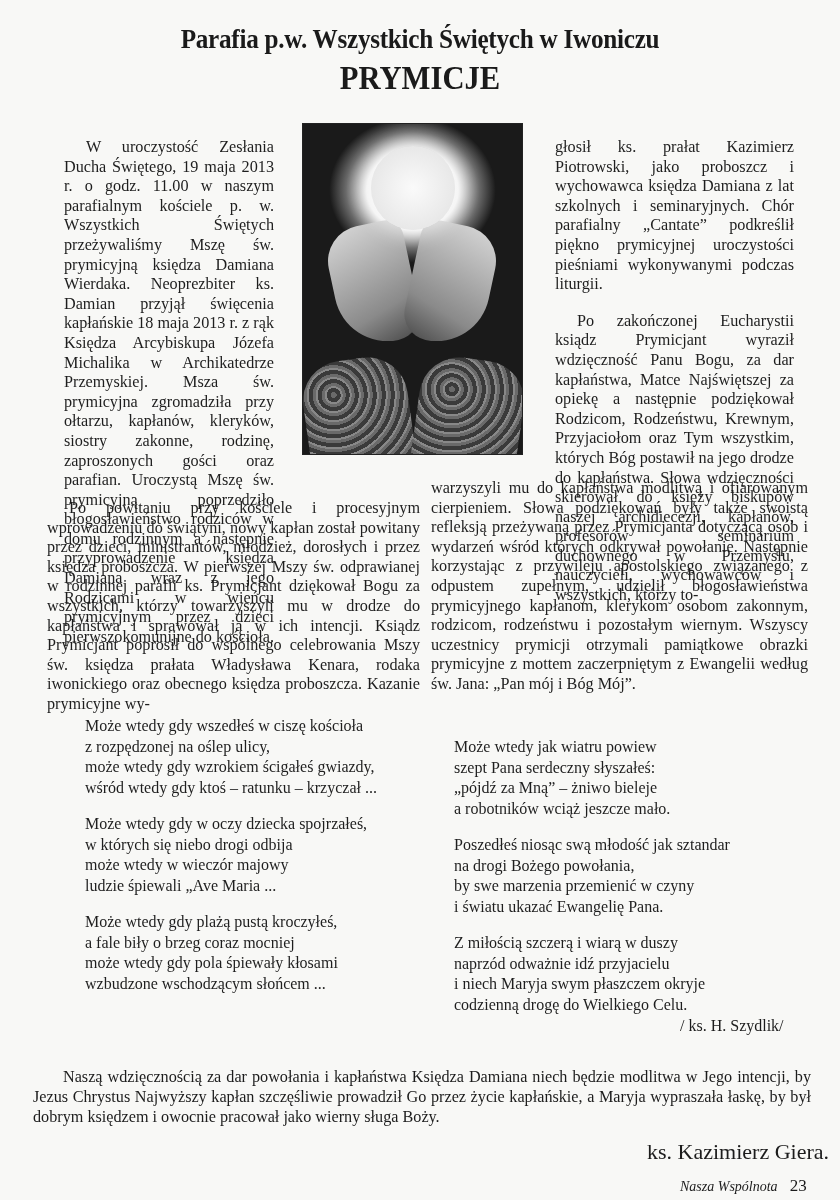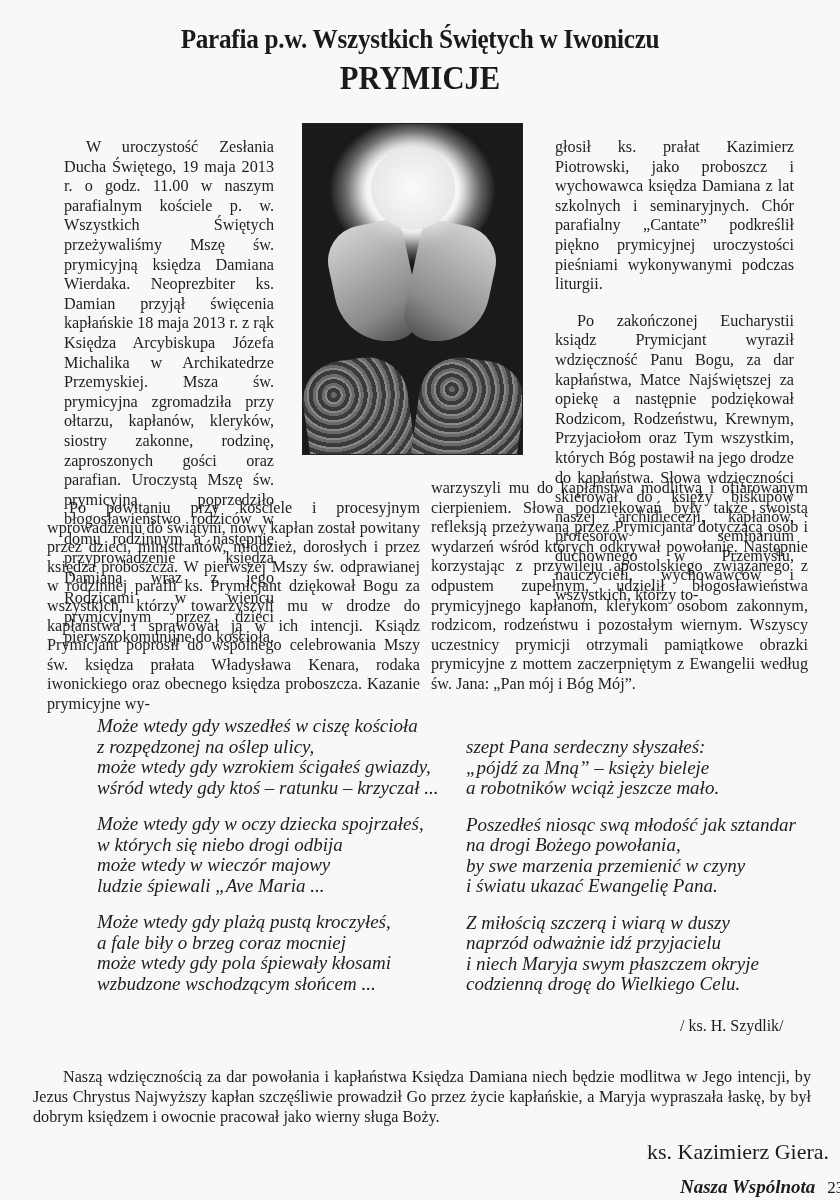--- a/index.html
+++ b/index.html
@@ -67,41 +67,41 @@
   .photo .sleeve-r { left: 114px; transform: rotate(8deg); }
   .col-full-mid {
     position: absolute; left: 47px; top: 499px; width: 373px;
   }
   .col-full-mid p { margin: 0; text-indent: 22px; }
   .col-right-mid {
     position: absolute; left: 428px; top: 476px; width: 383px;
   }
   .col-right-mid p { margin: 3px; }
   .poem {
-    position: absolute; font-style: italic; font-size: 19px; line-height: 20.5px; color: #1e1e1e; margin-left: 12px;
+    position: absolute; font-size: 16px; line-height: 20.5px; color: #1e1e1e;
   }
   .poem .stanza { margin-bottom: 16px; }
   .poem .line { display: block; white-space: nowrap; }
   .poem-left { left: 85px; top: 716px; }
   .poem-right { left: 454px; top: 737px; }
   .poem-sign {
     position: absolute; left: 680px; top: 1017px; font-size: 16px; font-style: normal; white-space: nowrap;
   }
   .closing {
     position: absolute; left: 33px; top: 1067px; width: 778px;
     font-size: 16.2px; line-height: 20.2px; text-align: justify;
   }
   .closing p { margin: 0; text-indent: 30px; }
   .signature {
     position: absolute; left: 647px; top: 1139px; font-size: 22px; white-space: nowrap;
   }
   .footer {
     position: absolute; left: 680px; top: 1176px; white-space: nowrap;
   }
-  .footer .mag { font-weight: bold; font-style: italic; font-size: 19px; }
+  .footer .mag { font-weight: normal; font-style: italic; font-size: 14px; }
   .footer .num { font-size: 17px; margin-left: 8px; text-align: center; }
 </style>
 </head>
 <body>
 
 <div class="page">
 
   <div class="title">Parafia p.w. Wszystkich Świętych w Iwoniczu</div>
   <div class="subtitle">PRYMICJE</div>
 
@@ -146,22 +146,23 @@
     <div class="stanza">
       <span class="line">Może wtedy gdy plażą pustą kroczyłeś,</span>
       <span class="line">a fale biły o brzeg coraz mocniej</span>
       <span class="line">może wtedy gdy pola śpiewały kłosami</span>
       <span class="line">wzbudzone wschodzącym słońcem ...</span>
     </div>
   </div>
 
   <div class="poem poem-right">
     <div class="stanza">
+      <span class="line">Może wtedy jak wiatru powiew</span>
       <span class="line">szept Pana serdeczny słyszałeś:</span>
-      <span class="line">„pójdź za Mną” – księży bieleje</span>
+      <span class="line">„pójdź za Mną” – żniwo bieleje</span>
       <span class="line">a robotników wciąż jeszcze mało.</span>
     </div>
     <div class="stanza">
       <span class="line">Poszedłeś niosąc swą młodość jak sztandar</span>
       <span class="line">na drogi Bożego powołania,</span>
       <span class="line">by swe marzenia przemienić w czyny</span>
       <span class="line">i światu ukazać Ewangelię Pana.</span>
     </div>
     <div class="stanza">
       <span class="line">Z miłością szczerą i wiarą w duszy</span>

